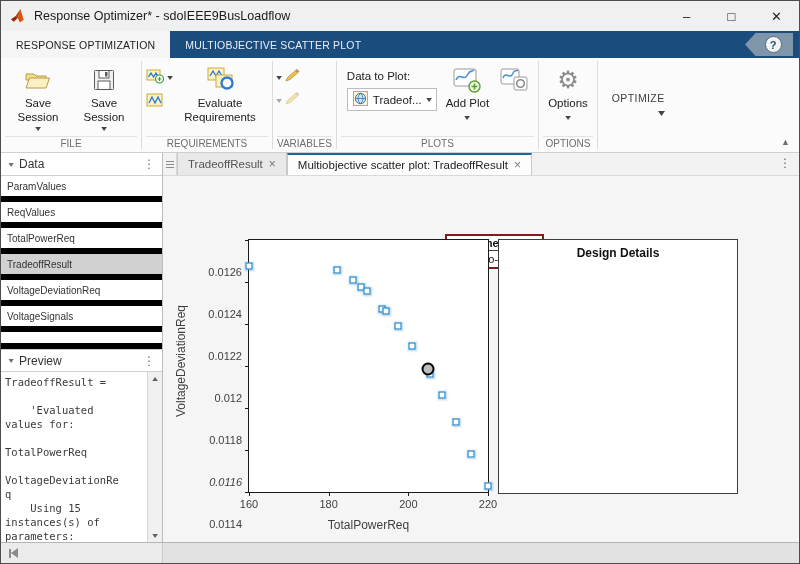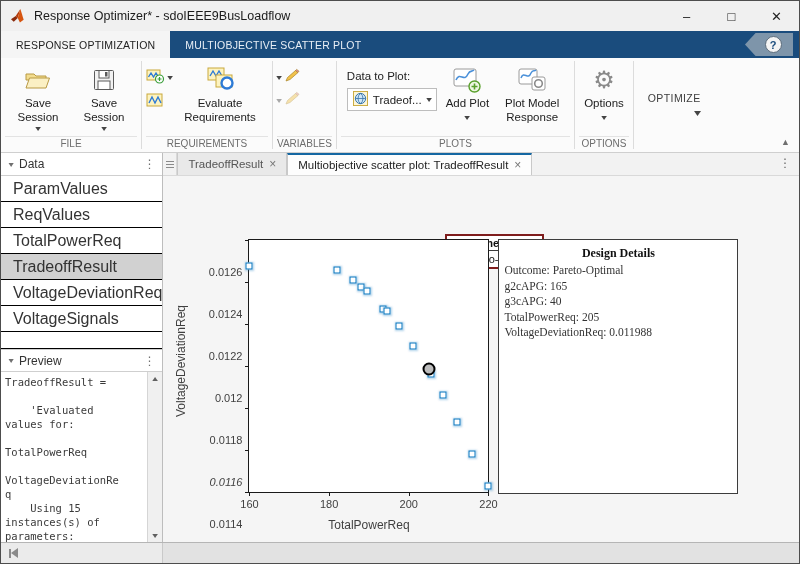--- a/index.html
+++ b/index.html
@@ -42,21 +42,21 @@
   .collapse-arrow { position:absolute; right:9px; bottom:5px; font-size:9px; color:#6f6f6f; }
 
   
   .body { flex:1 1 auto; display:flex; min-height:0; }
   .left-col { flex:0 0 162px; border-right:1px solid #bdbdbd; display:flex; flex-direction:column; background:#fff; }
   .panel-header { height:23px; flex:0 0 23px; display:flex; align-items:center; border-bottom:1px solid #cfcfcf; background:#fff; }
   .panel-caret { font-size:8px; color:#707070; margin:0 6px 0 8px; transform:scaleX(1.3); }
   .panel-title { font-size:12px; color:#333; flex:1 1 auto; }
   .panel-menu { color:#707070; font-size:12px; margin-right:7px; letter-spacing:0; }
   .data-list { flex:0 0 173px; display:flex; flex-direction:column; overflow:hidden; }
-  .data-row { flex:0 0 26px; border-bottom:1px solid #000000; font-size:16px; color:#333; display:flex; align-items:center; padding-left:12px; background:#fff; }
+  .data-row { flex:0 0 26px; border-bottom:6px solid #000000; font-size:10px; color:#333; display:flex; align-items:center; padding-left:6px; background:#fff; }
   .data-row.selected { background:#d1d1d1; }
   .data-row.filler { flex:1 1 auto; }
   .preview-wrap { flex:1 1 auto; display:flex; min-height:0; }
   .preview-text { flex:1 1 auto; font-family:"DejaVu Sans Mono", monospace; font-size:10.5px; line-height:14px; color:#3a3a3a; padding:3px 2px 0 4px; white-space:pre; overflow:hidden; }
   .vscroll { flex:0 0 15px; background:#f0f0f0; border-left:1px solid #d5d5d5; display:flex; flex-direction:column; justify-content:space-between; align-items:center; padding:2px 0; }
   .scroll-arrow { font-size:8px; color:#606060; transform:scaleX(1.4); }
 
   
   .main-col { flex:1 1 auto; display:flex; flex-direction:column; min-width:0; background:#f5f5f5; }
   .tab-strip { height:23px; flex:0 0 23px; display:flex; align-items:stretch; background:#f2f2f2; border-bottom:1px solid #d9d9d9; position:relative; }
@@ -77,21 +77,21 @@
   .plot-area { position:absolute; left:85px; top:63px; width:241px; height:254px; background:#fff; border:1px solid #1a1a1a; }
   .xtick-mark { position:absolute; width:1px; height:4px; background:#1a1a1a; top:100%; }
   .xtick-label { position:absolute; top:calc(100% + 6px); transform:translateX(-50%); font-size:11px; color:#3f3f3f; }
   .ytick-mark { position:absolute; height:1px; width:4px; background:#1a1a1a; right:100%; }
   .ytick-label { position:absolute; right:calc(100% + 7px); transform:translateY(-50%); font-size:11px; color:#3f3f3f; white-space:nowrap;margin-top:32px; }
   .pt-square { position:absolute; width:7px; height:7px; border:1.5px solid #0072BD; background:#fff; transform:translate(-50%,-50%); box-shadow:0 0 2px 1px rgba(0,114,189,.30); }
   .sel-circle { position:absolute; width:13px; height:13px; border:2.5px solid #000; border-radius:50%; background:#bdbdbd; transform:translate(-50%,-50%); }
   .x-axis-label { position:absolute; left:85px; width:241px; top:342px; text-align:center; font-size:12px; color:#3f3f3f; }
   .y-axis-label { position:absolute; left:-62px; top:178px; width:160px; text-align:center; font-size:12px; color:#3f3f3f; transform:rotate(-90deg); transform-origin:center; }
 
-  .details-box { position:absolute; left:335px; top:63px; width:240px; height:255px; background:#fff; border:1px solid #3c3c3c; overflow:hidden;font-family:Liberation Serif, serif; }
+  .details-box { position:absolute; left:335px; top:63px; width:240px; height:255px; background:#fff; border:1px solid #3c3c3c; overflow:hidden; }
   .details-title { font-weight:bold; font-size:12px; color:#111; text-align:center; margin-top:6px; margin-bottom:2px; }
   .details-line { font-size:11.5px; color:#333; padding-left:5px; line-height:15.5px; white-space:nowrap; }
 
   
   .statusbar { height:21px; flex:0 0 21px; background:#e2e2e2; border-top:1px solid #b5b5b5; display:flex; align-items:center; }
   .statusbar .left-part { width:162px; height:100%; background:#ebebeb; border-right:1px solid #c9c9c9; display:flex; align-items:center; }
   .skip-start { margin-left:8px; display:flex; align-items:center; }
   .skip-start .bar { width:2px; height:9px; background:#8a8a8a; }
   .skip-start .tri { width:0; height:0; border-top:5px solid transparent; border-bottom:5px solid transparent; border-right:7px solid #8a8a8a; }
 </style>
@@ -254,21 +254,20 @@
         </div>
         <div class="big-btn">
           <span class="icon-box">
             <svg width="30" height="27" viewBox="0 0 30 27">
               <rect x="2" y="2" width="18" height="15" rx="2" fill="#fff" stroke="#9a9a9a"></rect>
               <path d="M4 11 c3-8 7 3 10-5 2-4 3-1 5-3" fill="none" stroke="#4a90d9" stroke-width="1.5"></path>
               <rect x="15" y="10" width="13" height="13" rx="2" fill="#fff" stroke="#9a9a9a"></rect>
               <circle cx="21.5" cy="16.5" r="3.8" fill="#fff" stroke="#8a8a8a" stroke-width="1.6"></circle>
             </svg>
           </span>
-          <span style="width:66px;">Plot Model Response</span>
         </div>
       </div>
       <div class="tb-label">PLOTS</div>
     </div>
 
     <div class="tb-sep"></div>
 
     <div class="tb-section">
       <div class="tb-row">
         <div class="big-btn">
@@ -403,27 +402,20 @@
             <div class="pt-square" style="left: 86.6667%; top: 72.25%; border-color: rgb(0, 114, 189);"></div>
             <div class="pt-square" style="left: 93%; top: 84.75%; border-color: rgb(0, 114, 189);"></div>
             <div class="pt-square" style="left: 100%; top: 97.6667%; border-color: rgb(0, 114, 189);"></div>
             <div class="sel-circle" style="left: 75%; top: 51%;"></div>
           </div>
         <div class="x-axis-label">TotalPowerReq</div>
         <div class="y-axis-label">VoltageDeviationReq</div>
 
         <div class="details-box">
           <div class="details-title">Design Details</div>
-          <div>
-              <div class="details-line">Outcome: Pareto-Optimal</div>
-              <div class="details-line">g2cAPG: 165</div>
-              <div class="details-line">g3cAPG: 40</div>
-              <div class="details-line">TotalPowerReq: 205</div>
-              <div class="details-line">VoltageDeviationReq: 0.011988</div>
-            </div>
         </div>
 
       </div>
     </div>
   </div>
 
   <div class="statusbar">
     <div class="left-part">
       <span class="skip-start">
           <span class="bar"></span>

